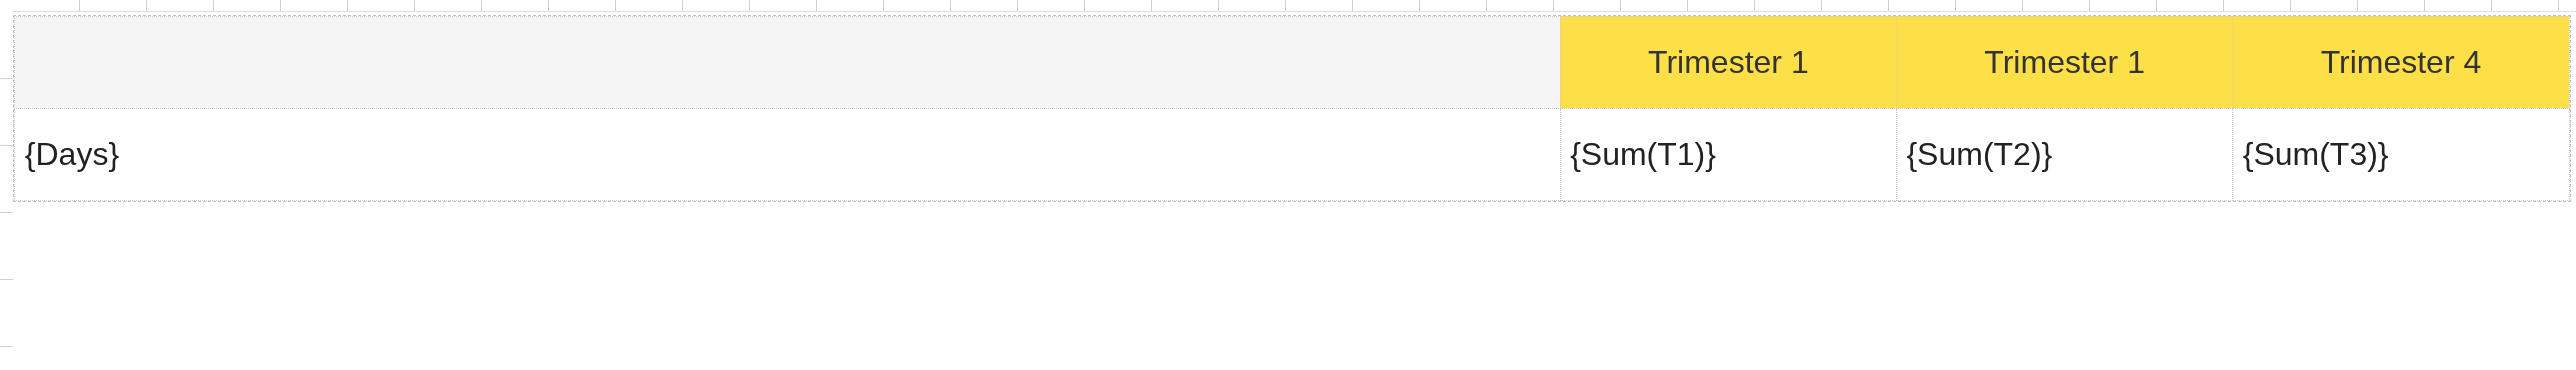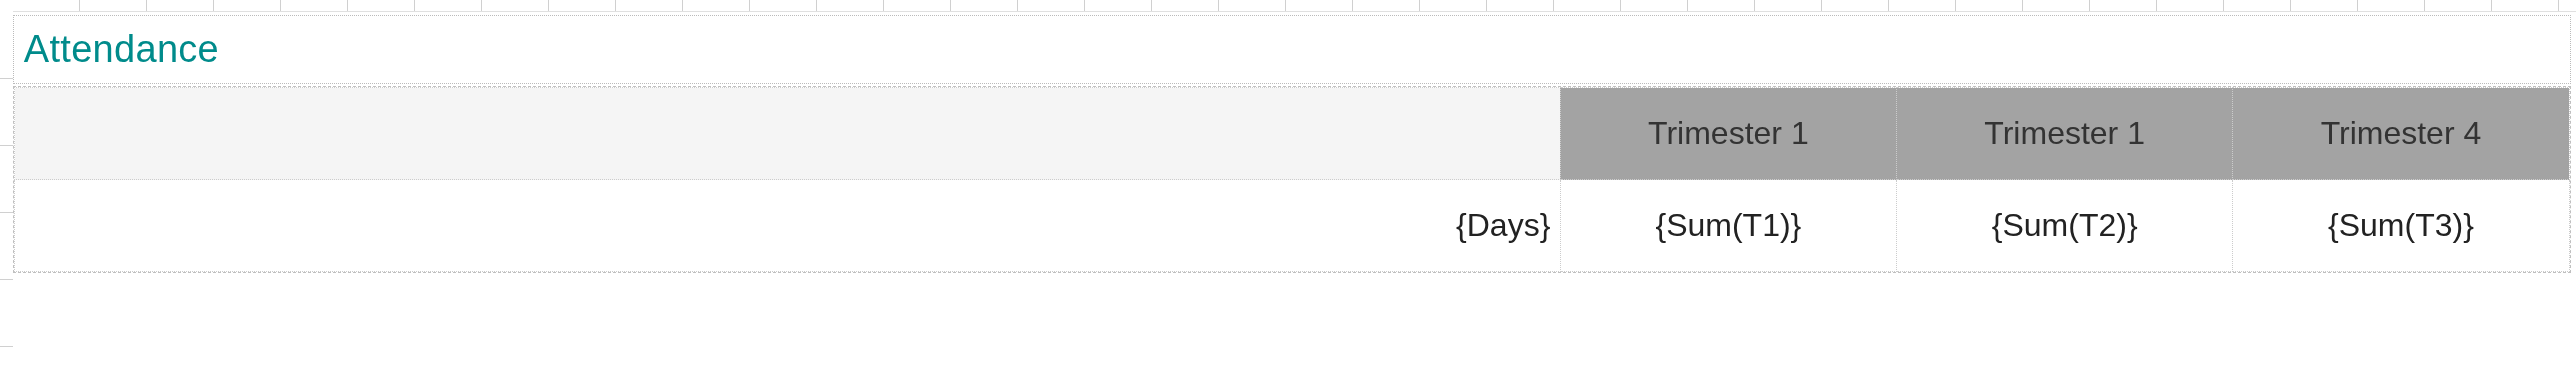--- a/index.html
+++ b/index.html
@@ -58,41 +58,40 @@
     .table-container {
       border: 0.7px dashed #c0c0c0;
       margin: 2.7px 5.4px 0 0;
     }
     .report-table {
       width: 100%;
       border-collapse: collapse;
       table-layout: fixed;
     }
     .report-table th {
-      background: #a3a3a3;
+      background: #fde047;
       font-weight: 400;
       color: #333;
       font-size: 32px;
       padding: 27px 6.7px;
       border: 0.7px dotted #ccc;
       text-align: center;
     }
     .report-table th.row-label-head {
       background: #f5f5f5;
     }
     .report-table td {
       font-size: 32px;
       color: #222;
       padding: 27px 9.4px;
       border: 0.7px dotted #ccc;
-      text-align: center;
       background: #fff;
     }
     .report-table td.row-label {
-      text-align: right;
+      text-align: left;
     }
     .col-label {
       width: 60.5%;
     }
     .col-data {
       width: 13.166%;
     }
   </style>
 </head>
 <body>
@@ -141,23 +140,20 @@
 <div class="ruler-left">
   <div class="tick-h"></div>
   <div class="tick-h"></div>
   <div class="tick-h"></div>
   <div class="tick-h"></div>
   <div class="tick-h"></div>
 </div>
 
 <div class="design-canvas">
 
-  <div class="section-container">
-    <div class="section-title">Attendance</div>
-  </div>
 
   <div class="table-container">
     <table class="report-table">
       <colgroup>
         <col class="col-label">
         <col class="col-data">
         <col class="col-data">
         <col class="col-data">
       </colgroup>
       <thead>

